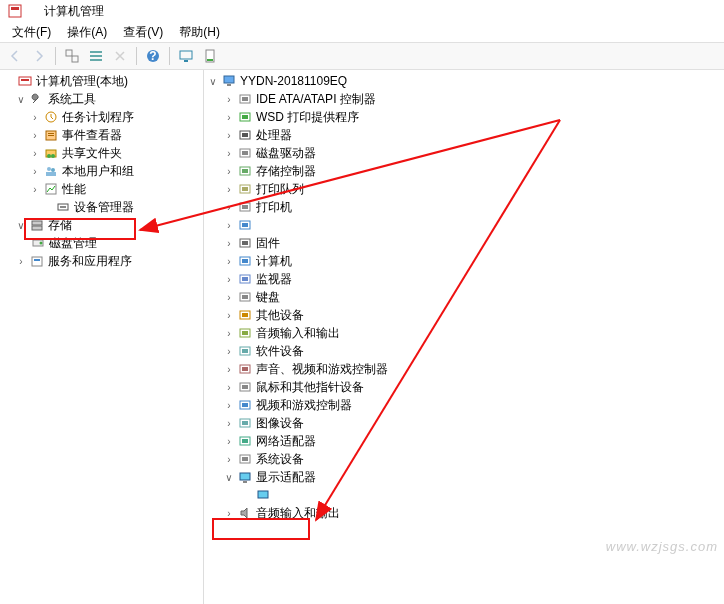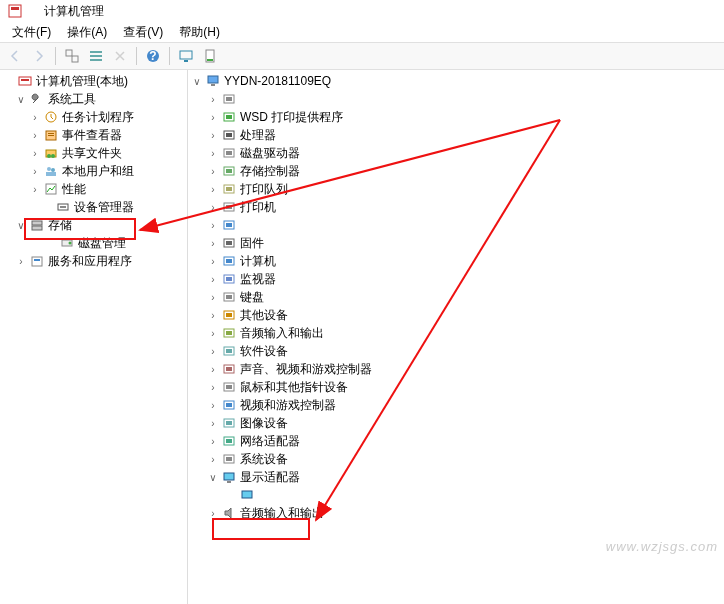--- a/index.html
+++ b/index.html
@@ -6,21 +6,21 @@
 body { background: #fff; width: 724px; height: 604px; overflow: hidden; position: relative; }
 .titlebar { height: 22px; padding: 3px 8px; display: flex; align-items: center; gap: 22px; }
 .titlebar .icon { width: 14px; height: 14px; }
 .menubar { height: 20px; display: flex; gap: 4px; padding: 0 6px; }
 .menubar span { padding: 2px 6px; cursor: default; }
 .toolbar { height: 28px; border-top: 1px solid #e0e0e0; border-bottom: 1px solid #e0e0e0; display: flex; align-items: center; padding: 0 4px; gap: 2px; background: #f8f8f8; }
 .toolbar .btn { width: 22px; height: 22px; display: flex; align-items: center; justify-content: center; border: 1px solid transparent; }
 .toolbar .btn.disabled { opacity: 0.35; }
 .toolbar .sep { width: 1px; height: 18px; background: #ccc; margin: 0 3px; }
 .content { display: flex; height: calc(604px - 70px); }
-.left-pane { width: 188px; border-right: 1px solid #ddd; overflow: auto; padding: 2px 0; }
+.left-pane { width: 204px; border-right: 1px solid #ddd; overflow: auto; padding: 2px 0; }
 .right-pane { flex: 1; overflow: auto; padding: 2px 0; position: relative; }
 .tree-row { display: flex; align-items: center; height: 18px; padding: 1px 0; white-space: nowrap; cursor: default; }
 .toggle { width: 14px; height: 14px; display: flex; align-items: center; justify-content: center; color: #666; font-size: 10px; user-select: none; }
 .toggle.empty { visibility: hidden; }
 .icon-slot { width: 16px; height: 16px; margin: 0 3px 0 1px; display: flex; align-items: center; justify-content: center; }
 .label { color: #000; }
 .red-box { position: absolute; border: 2px solid #e11; pointer-events: none; z-index: 5; }
 .arrow-svg { position: absolute; top: 70px; left: 0; width: 724px; height: 534px; pointer-events: none; z-index: 6; }
 .watermark { position: absolute; right: 6px; bottom: 50px; color: #ccc; font-size: 13px; font-style: italic; letter-spacing: 1px; }
 </style>
@@ -187,21 +187,21 @@
     <div class="tree-row" style="padding-left:14px">
       <span class="toggle">∨</span>
       <span class="icon-slot">
           <svg width="14" height="14">
             <rect x="2" y="3" width="10" height="4" fill="#ccc" stroke="#666"></rect>
             <rect x="2" y="8" width="10" height="4" fill="#ccc" stroke="#666"></rect>
           </svg>
         </span>
       <span class="label">存储</span>
     </div>
-    <div class="tree-row" style="padding-left:44px">
+    <div class="tree-row" style="padding-left:15px">
       <span class="toggle empty">›</span>
       <span class="icon-slot">
           <svg width="14" height="14">
             <rect x="2" y="4" width="10" height="6" fill="#eee" stroke="#888"></rect>
             <circle cx="10" cy="7" r="1.5" fill="#4a4"></circle>
           </svg>
         </span>
       <span class="label">磁盘管理</span>
     </div>
     <div class="tree-row" style="padding-left:14px">
@@ -229,20 +229,21 @@
     </div>
     <div id="right-items">
         <div class="tree-row" style="padding-left: 18px;">
           <span class="toggle">›</span>
           <span class="icon-slot">
             <svg width="14" height="14">
               <rect x="2" y="3" width="10" height="8" fill="#fff" stroke="#888"></rect>
               <rect x="4" y="5" width="6" height="4" fill="#888"></rect>
             </svg>
           </span>
+          <span class="label">IDE ATA/ATAPI 控制器</span>
         </div>
         <div class="tree-row" style="padding-left: 18px;">
           <span class="toggle">›</span>
           <span class="icon-slot">
             <svg width="14" height="14">
               <rect x="2" y="3" width="10" height="8" fill="#fff" stroke="#4a4"></rect>
               <rect x="4" y="5" width="6" height="4" fill="#4a4"></rect>
             </svg>
           </span>
           <span class="label">WSD 打印提供程序</span>

